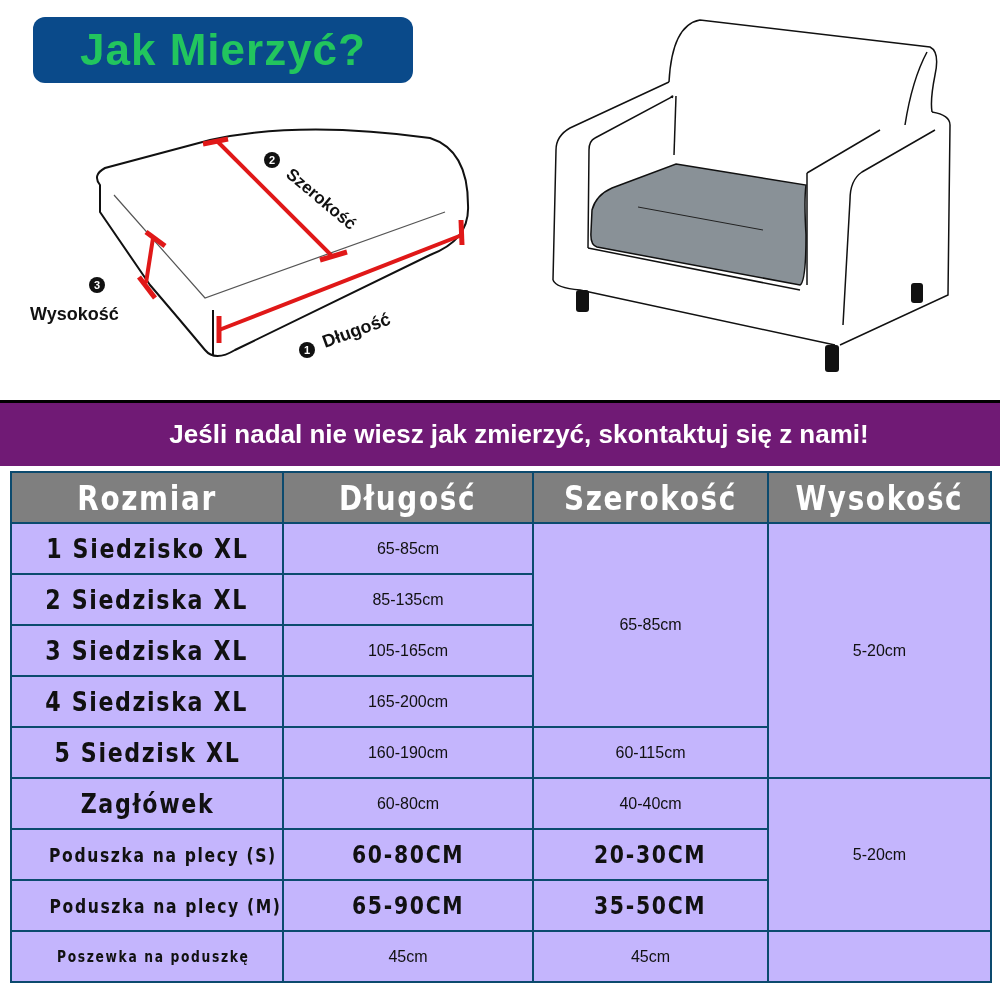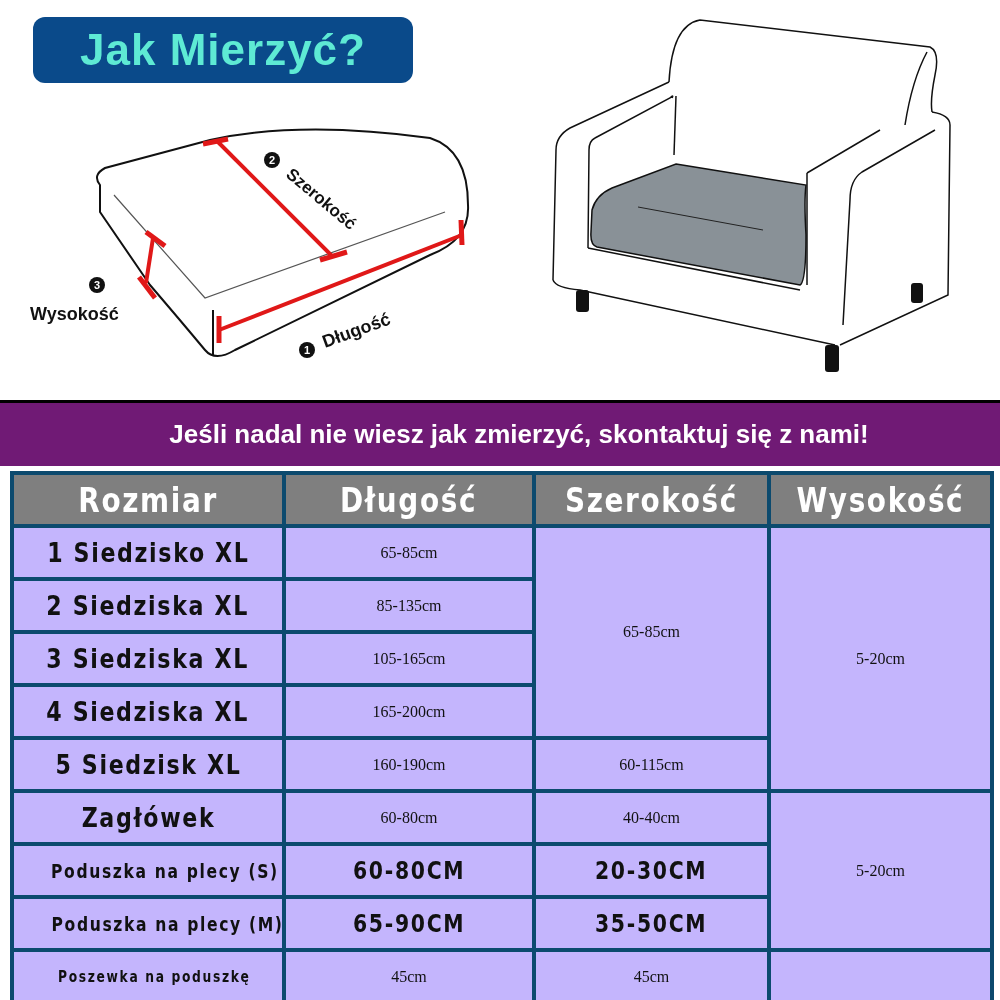--- a/index.html
+++ b/index.html
@@ -1,31 +1,31 @@
 <!DOCTYPE html>
 <html><head>
 <meta charset="utf-8">
 <style>
   html,body{margin:0;padding:0;background:#fff;}
   body{width:1000px;height:1000px;position:relative;overflow:hidden;font-family:"Liberation Sans",sans-serif;}
   .title-badge{position:absolute;left:33px;top:17px;width:380px;height:66px;background:#0a4a8a;border-radius:12px;
-    color:#5eead4;font-weight:bold;font-size:44px;line-height:66px;text-align:center;letter-spacing:1px;font-family:"Liberation Sans",sans-serif;}
+    color:#22c55e;font-weight:bold;font-size:44px;line-height:66px;text-align:center;letter-spacing:1px;font-family:"Liberation Sans",sans-serif;}
   .diagram{position:absolute;}
   .banner{position:absolute;left:0;top:400px;width:1000px;height:63px;background:#701a75;border-top:3px solid #000000;
     color:#fff;font-weight:bold;font-size:26px;line-height:63px;text-align:center;white-space:nowrap;padding-left:19px;}
   table.sizes{position:absolute;left:10px;top:471px;width:980px;border-collapse:collapse;table-layout:fixed;}
-  table.sizes td, table.sizes th{border:4px solid #0c4a6e;text-align:center;padding:0;overflow:hidden;white-space:nowrap;}
+  table.sizes td, table.sizes th{border:2px solid #0c4a6e;text-align:center;padding:0;overflow:hidden;white-space:nowrap;}
   table.sizes th{background:#7f7f7f;color:#fff;height:49px;font-family:"DejaVu Sans",sans-serif;font-weight:bold;font-size:34px;letter-spacing:2px;transform-origin:center;}
   table.sizes th span{display:inline-block;transform:scaleX(0.82);}
   table.sizes td{height:49px;background:#c4b5fd;color:#111;}
   td.name{font-family:"DejaVu Sans",sans-serif;font-weight:bold;font-size:27px;letter-spacing:2px;}
   td.name span{display:inline-block;transform:scaleX(0.82);}
   td.name.small{font-size:19px;letter-spacing:2px;font-weight:normal;padding-left:12px;}
   td.name.small span{font-weight:bold;}
-  td.val{font-family:Liberation Serif, serif;font-size:16px;color:#222;}
+  td.val{font-family:Liberation Sans, sans-serif;font-size:16px;color:#222;}
   td.val.big{font-family:"DejaVu Sans",sans-serif;font-weight:bold;font-size:24px;letter-spacing:2px;}
   td.val.big span{display:inline-block;transform:scaleX(0.85);}
 </style>
 </head>
 <body>
 
 <div class="title-badge">Jak Mierzyć?</div>
 
 <svg class="diagram" style="left:0;top:95px;" width="500" height="290" viewBox="0 95 500 290">
 

